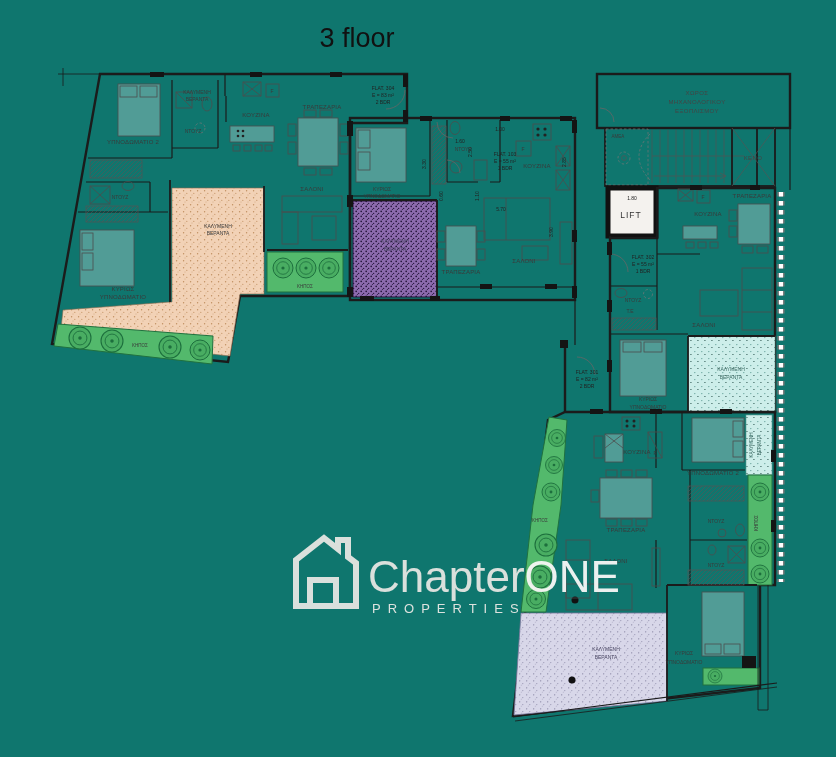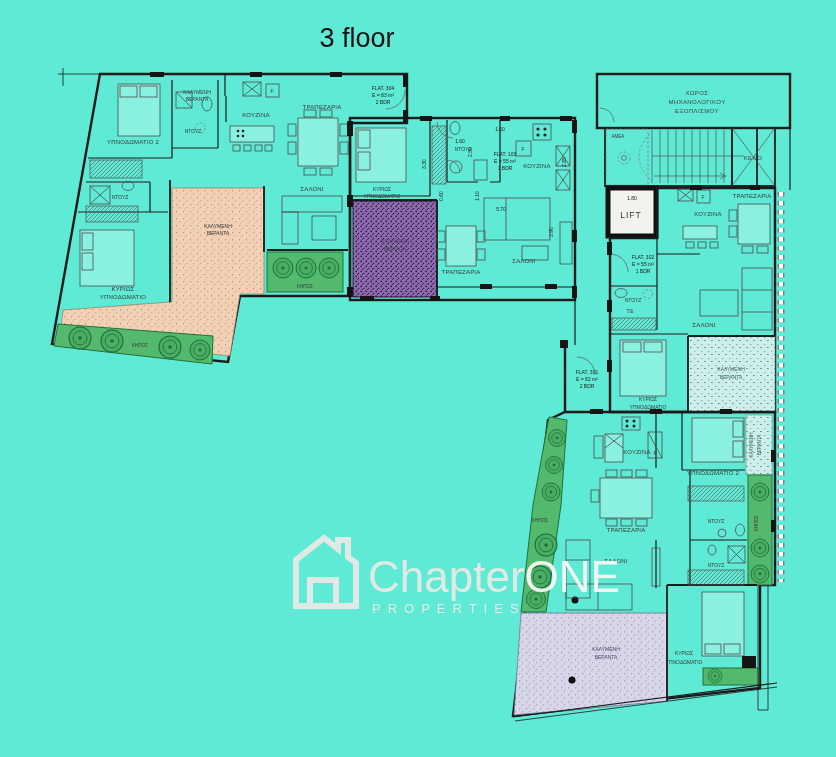--- a/index.html
+++ b/index.html
@@ -1,16 +1,16 @@
 <!DOCTYPE html>
 <html><head>
 <meta charset="utf-8">
 <style>
   html,body{margin:0;padding:0;background:#ffffff;}
-  .canvas{position:relative;width:836px;height:757px;background:#5eead4;overflow:hidden;
+  .canvas{position:relative;width:836px;height:757px;background:#0f766e;overflow:hidden;
           font-family:"Liberation Sans",sans-serif;}
   svg{display:block;}
   text{font-family:"Liberation Sans",sans-serif;fill:#3a3a3a;}
   .title-txt{font-size:27px;fill:#111;}
   .lbl{font-size:6px;text-anchor:middle;letter-spacing:.2px;}
   .lbl-sm{font-size:5px;text-anchor:middle;}
   .lbl-xs{font-size:4.5px;text-anchor:middle;}
   .flat-lbl{font-size:5px;text-anchor:middle;fill:#222;}
   .dim{font-size:5px;text-anchor:middle;fill:#222;}
   .core-lbl{font-size:6px;text-anchor:middle;fill:#444;letter-spacing:.4px;}

